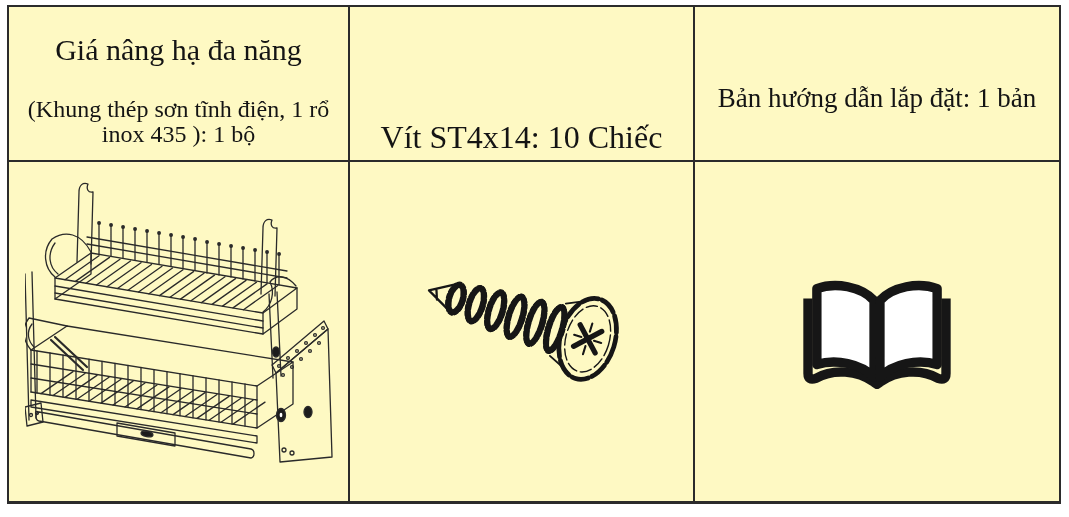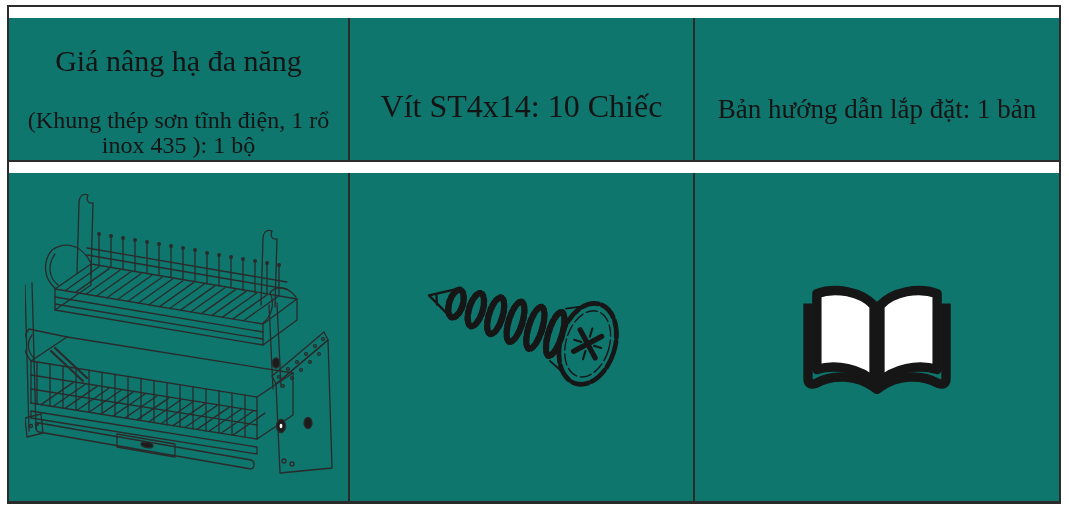--- a/index.html
+++ b/index.html
@@ -6,29 +6,29 @@
   .page{
     position:relative;width:1069px;height:517px;background:#fff;overflow:hidden;
     font-family:"Liberation Serif","DejaVu Serif",serif;color:#141414;
   }
   .parts-table{
     position:absolute;left:7px;top:5px;width:1054px;height:499px;
     border:2px solid #2b2b2b;border-bottom-width:3px;box-sizing:border-box;
     display:grid;grid-template-columns:341px 345px 1fr;grid-template-rows:155px 1fr;
     background:#fff;
   }
-  .cell{position:relative;box-sizing:border-box;background:#0f766e;margin-top:11px;}
+  .cell{position:relative;box-sizing:border-box;background:#fef9c3;}
   .cell.col1,.cell.col2{border-right:2px solid #2b2b2b;}
   .cell.row1{border-bottom:2px solid #2b2b2b;}
   .hdr{ text-align:center; }
   .hdr-rack{padding-top:26px;}
   .hdr-rack .title{font-size:30px;line-height:34px;white-space:nowrap;}
   .hdr-rack .subtitle{margin-top:30px;font-size:24px;line-height:25px;}
   .hdr-rack .subtitle div{white-space:nowrap;}
-  .hdr-screw{padding-top:70px;font-size:32px;white-space:nowrap;}
+  .hdr-screw{padding-top:112px;font-size:32px;white-space:nowrap;}
   .hdr-manual{padding-top:76px;font-size:27px;white-space:nowrap;}
   .body-cell{display:flex;align-items:center;justify-content:center;}
   .body-cell.rack-img{align-items:flex-start;justify-content:flex-start;padding:20px 0 0 16px;}
   svg{display:block;}
 </style>
 </head>
 <body>
 
 <div class="page">
   <div class="parts-table">

